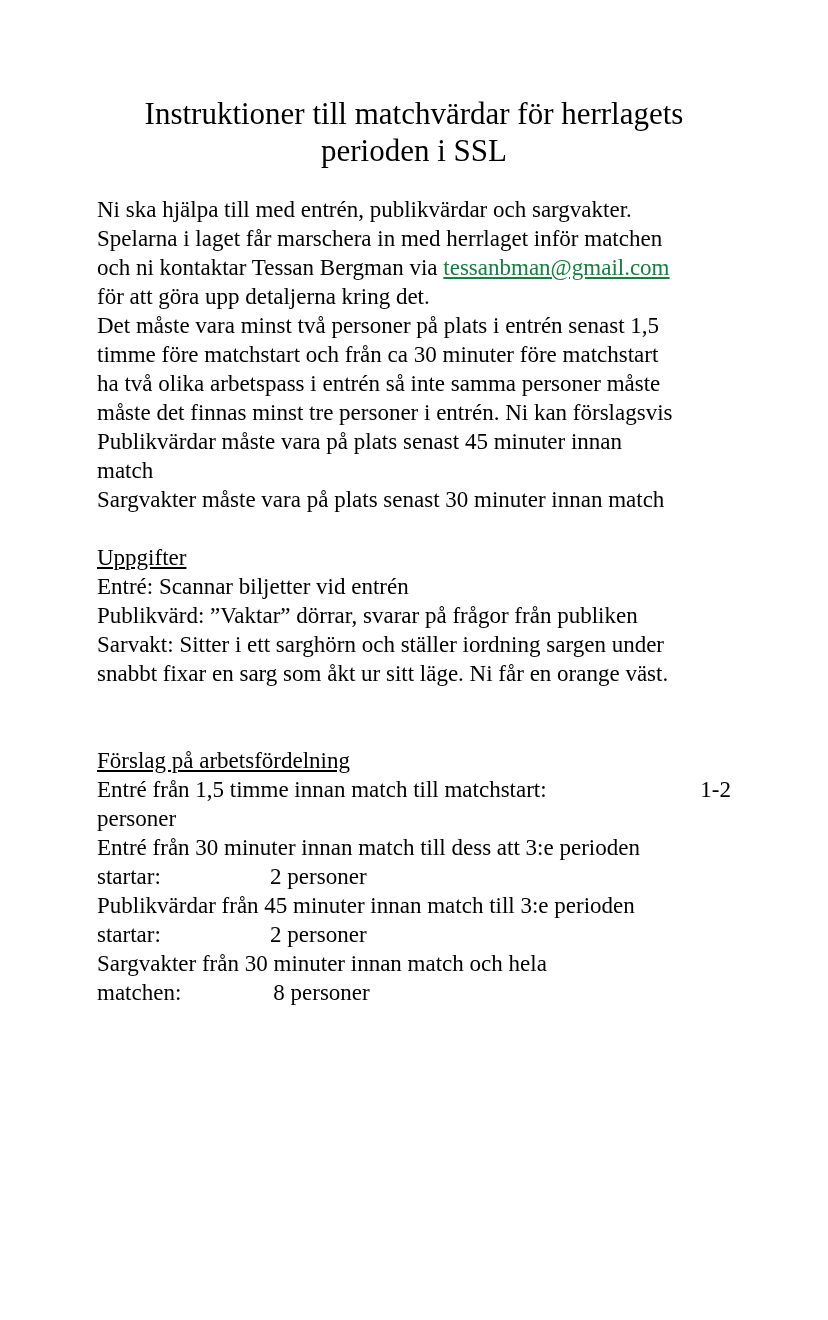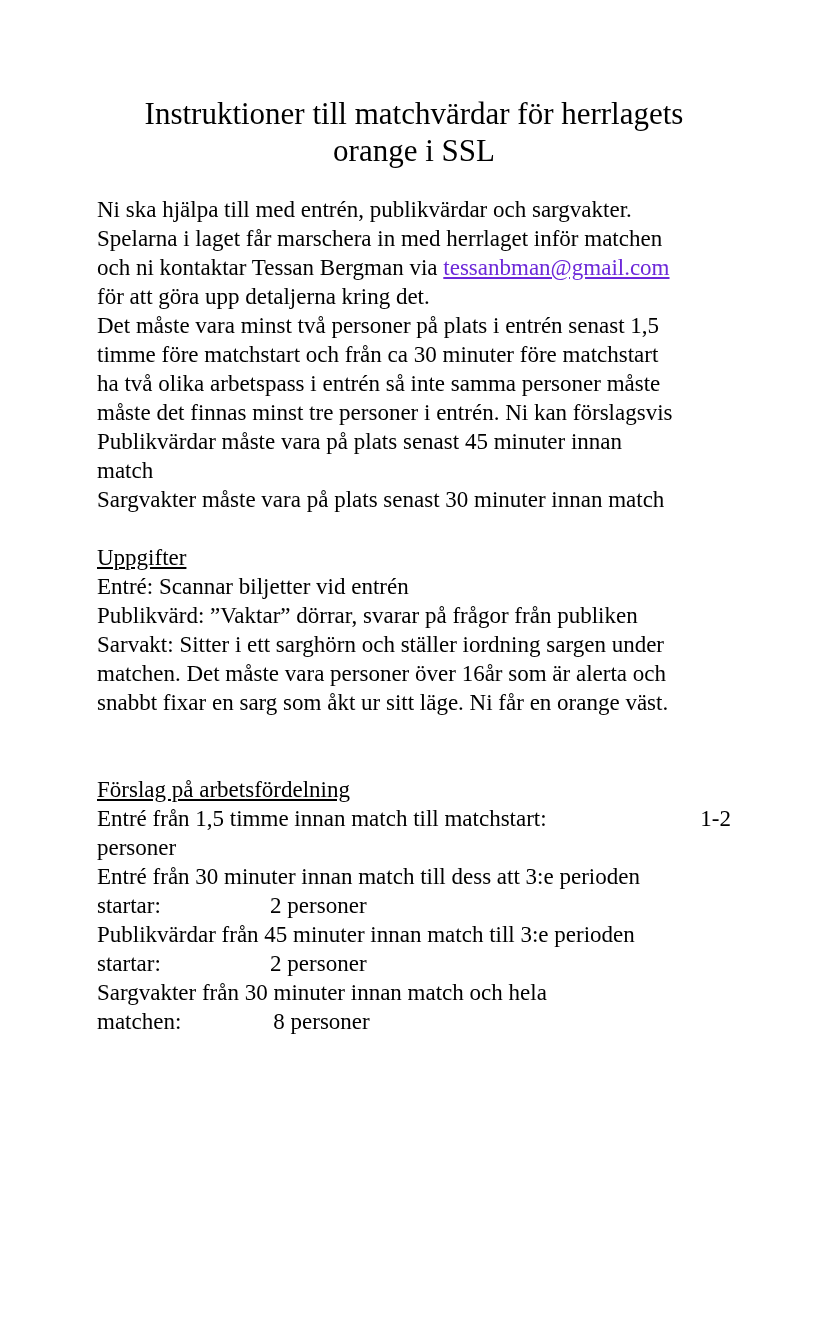--- a/index.html
+++ b/index.html
@@ -37,52 +37,51 @@
   }
   .split {
     display: flex;
     justify-content: space-between;
     white-space: pre-wrap;
   }
   .heading {
     text-decoration: underline;
   }
   a.email {
-    color: #6d28d9;
+    color: #15803d;
     text-decoration: underline;
     cursor: pointer;
   }
 </style>
 </head>
 <body>
 
 <div class="page">
   <div class="content">
     <h1 class="doc-title">
       <div>Instruktioner till matchvärdar för herrlagets</div>
-      <div>orange i SSL</div>
+      <div>perioden i SSL</div>
     </h1>
     <div class="doc-body">
         <div class="line">Ni ska hjälpa till med entrén, publikvärdar och sargvakter.</div>
         <div class="line">Spelarna i laget får marschera in med herrlaget inför matchen</div>
         <div class="line"><span>och ni kontaktar Tessan Bergman via </span><a class="email">tessanbman@gmail.com</a></div>
         <div class="line">för att göra upp detaljerna kring det.</div>
         <div class="line">Det måste vara minst två personer på plats i entrén senast 1,5</div>
         <div class="line">timme före matchstart och från ca 30 minuter före matchstart</div>
         <div class="line">ha två olika arbetspass i entrén så inte samma personer måste</div>
         <div class="line">måste det finnas minst tre personer i entrén. Ni kan förslagsvis</div>
         <div class="line">Publikvärdar måste vara på plats senast 45 minuter innan</div>
         <div class="line">match</div>
         <div class="line">Sargvakter måste vara på plats senast 30 minuter innan match</div>
         <div class="line">&nbsp;</div>
         <div class="line"><span class="heading">Uppgifter</span></div>
         <div class="line">Entré: Scannar biljetter vid entrén</div>
         <div class="line">Publikvärd: ”Vaktar” dörrar, svarar på frågor från publiken</div>
         <div class="line">Sarvakt: Sitter i ett sarghörn och ställer iordning sargen under</div>
-        <div class="line">matchen. Det måste vara personer över 16år som är alerta och</div>
         <div class="line">snabbt fixar en sarg som åkt ur sitt läge. Ni får en orange väst.</div>
         <div class="line">&nbsp;</div>
         <div class="line">&nbsp;</div>
         <div class="line"><span class="heading">Förslag på arbetsfördelning</span></div>
         <div class="line split"><span>Entré från 1,5 timme innan match till matchstart:</span><span>1-2</span></div>
         <div class="line">personer</div>
         <div class="line">Entré från 30 minuter innan match till dess att 3:e perioden</div>
         <div class="line">startar:&nbsp;&nbsp;&nbsp;&nbsp;&nbsp;&nbsp;&nbsp;&nbsp;&nbsp;&nbsp;&nbsp;&nbsp;&nbsp;&nbsp;&nbsp;&nbsp;&nbsp;&nbsp;&nbsp;2 personer</div>
         <div class="line">Publikvärdar från 45 minuter innan match till 3:e perioden</div>
         <div class="line">startar:&nbsp;&nbsp;&nbsp;&nbsp;&nbsp;&nbsp;&nbsp;&nbsp;&nbsp;&nbsp;&nbsp;&nbsp;&nbsp;&nbsp;&nbsp;&nbsp;&nbsp;&nbsp;&nbsp;2 personer</div>

